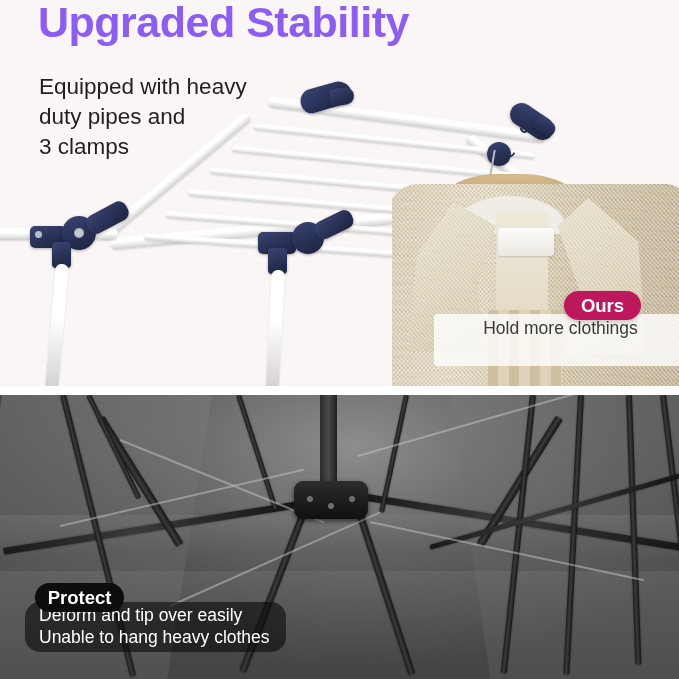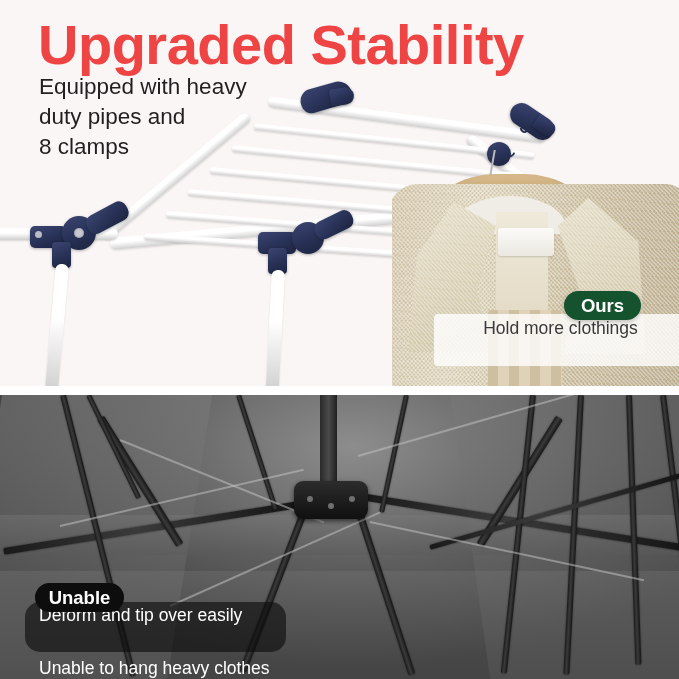--- a/index.html
+++ b/index.html
@@ -18,24 +18,24 @@
 
   
   #top-panel {
     position:absolute; left:0; top:0;
     width:679px; height:386px;
     background:#faf6f5;
     overflow:hidden;
   }
 
   #headline {
-    position:absolute; left:38px; top:16px;
-    font-size:56px; font-weight:bold;
+    position:absolute; left:38px; top:0;
+    font-size:43px; font-weight:bold;
     letter-spacing:-0.5px;
-    color:#ef4444;
+    color:#8b5cf6;
     white-space:nowrap;
     line-height:1.05;
   }
   #subtitle {
     position:absolute; left:39px; top:72px;
     font-size:22.5px; font-weight:normal;
     color:#231f20;
     line-height:1.33;
     white-space:pre-line;
   }
@@ -141,21 +141,21 @@
     text-align:center;
     font-size:17.5px; color:#3a3a3c;
     white-space:nowrap;
   }
   #ours-line-1 { top:4px; }
   #ours-line-2 { top:26px; }
 
   #ours-badge {
     position:absolute; left:564px; top:291px;
     width:77px; height:29px;
-    background:#14532d;
+    background:#be185d;
     border-radius:15px;
     box-shadow:0 2px 4px rgba(0,0,0,.22);
   }
   #ours-badge span {
     position:absolute; left:0; top:4px; width:77px;
     text-align:center;
     font-size:18.5px; font-weight:bold; color:#ffffff;
   }
 
   
@@ -223,21 +223,21 @@
     width:261px; height:50px;
     background:rgba(12,12,12,.62);
     border-radius:15px;
   }
   #others-caption .line {
     position:absolute; left:14px;
     font-size:17.5px; color:#ffffff;
     white-space:nowrap;
   }
   #others-line-1 { top:3px; }
-  #others-line-2 { top:25px;margin-top:31px; }
+  #others-line-2 { top:25px; }
 </style>
 </head>
 <body>
 
 <div id="page">
 
   <div id="top-panel">
 
     <div class="rack-layer">
 
@@ -298,21 +298,21 @@
       <div class="placket"></div>
       <div class="lapel lapel-l"></div>
       <div class="lapel lapel-r"></div>
       <div class="tag"></div>
       <div class="inner-garment"></div>
     </div>
 
     <div id="headline">Upgraded Stability</div>
     <div id="subtitle">Equipped with heavy
 duty pipes and
-8 clamps</div>
+3 clamps</div>
 
     <div id="ours-caption">
       <div class="line" id="ours-line-1">Hold more clothings</div>
     </div>
 
     <div id="ours-badge">
       <span>Ours</span>
     </div>
   </div>
 
@@ -354,17 +354,17 @@
       <div class="bolt" style="left:34px; top:22px;"></div>
       <div class="bolt" style="left:55px; top:15px;"></div>
     </div>
 
     <div id="others-caption">
       <div class="line" id="others-line-1">Deform and tip over easily</div>
       <div class="line" id="others-line-2">Unable to hang heavy clothes</div>
     </div>
 
     <div id="others-badge">
-      <span>Unable</span>
+      <span>Protect</span>
     </div>
   </div>
 
 </div>
 
 </body></html>

